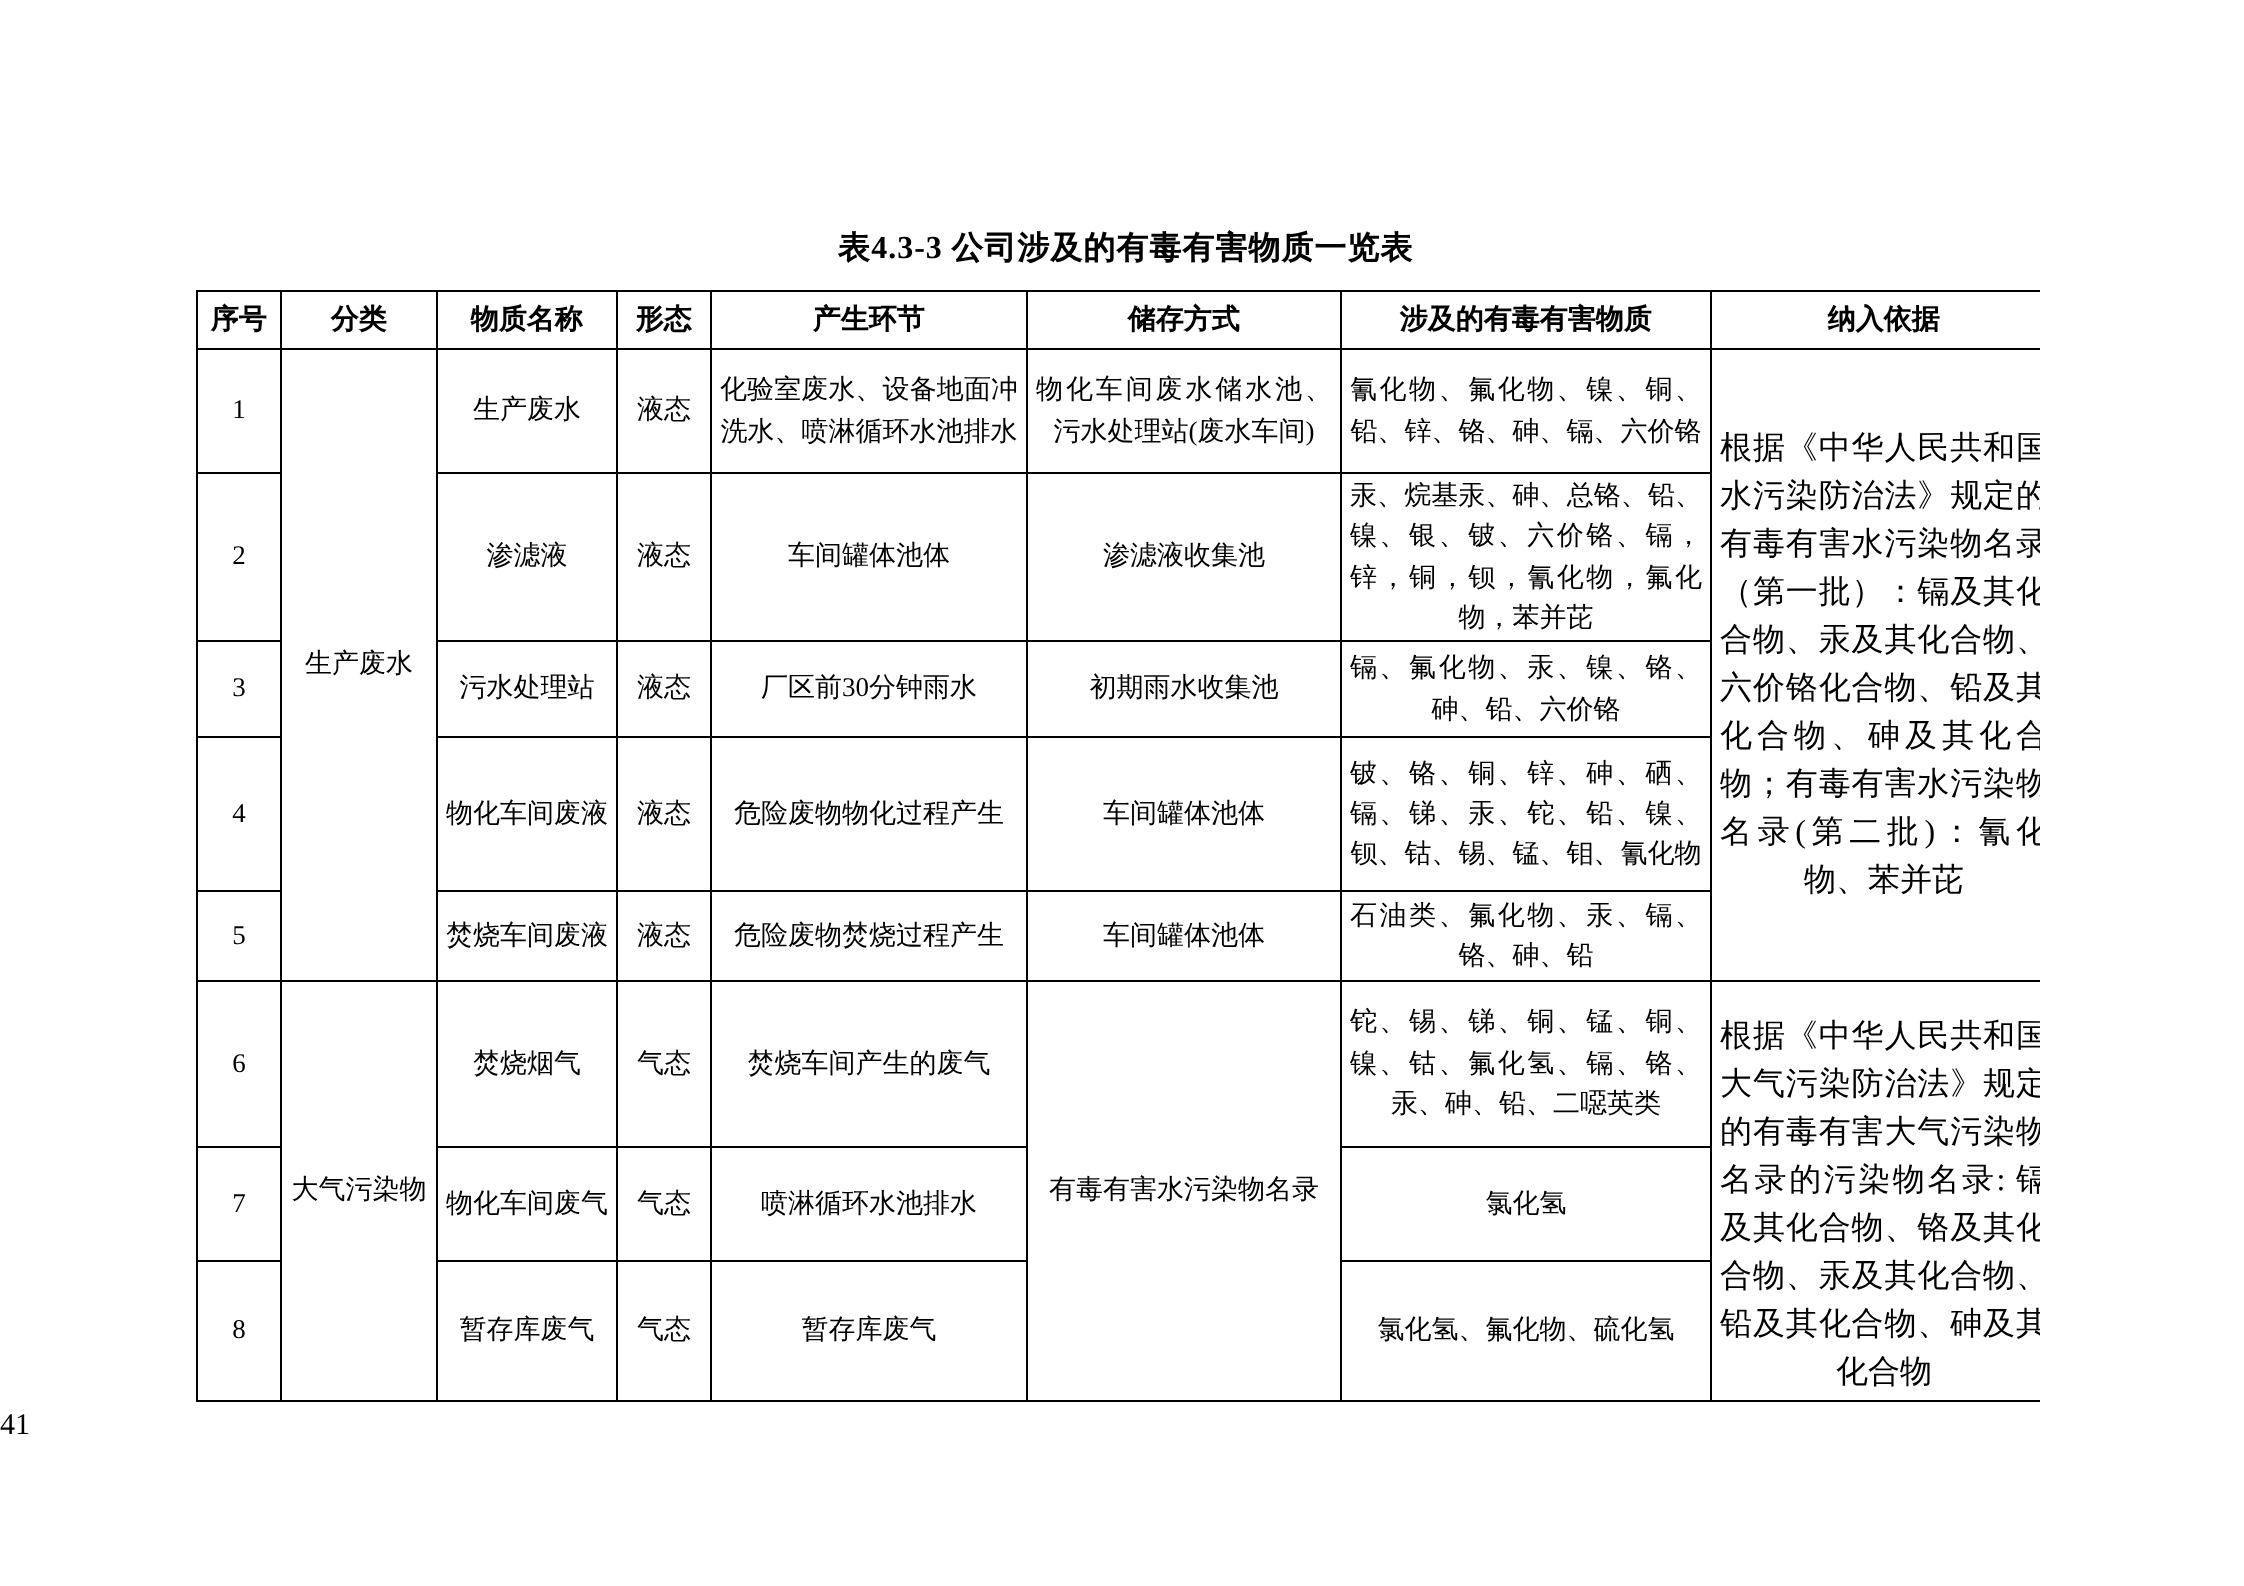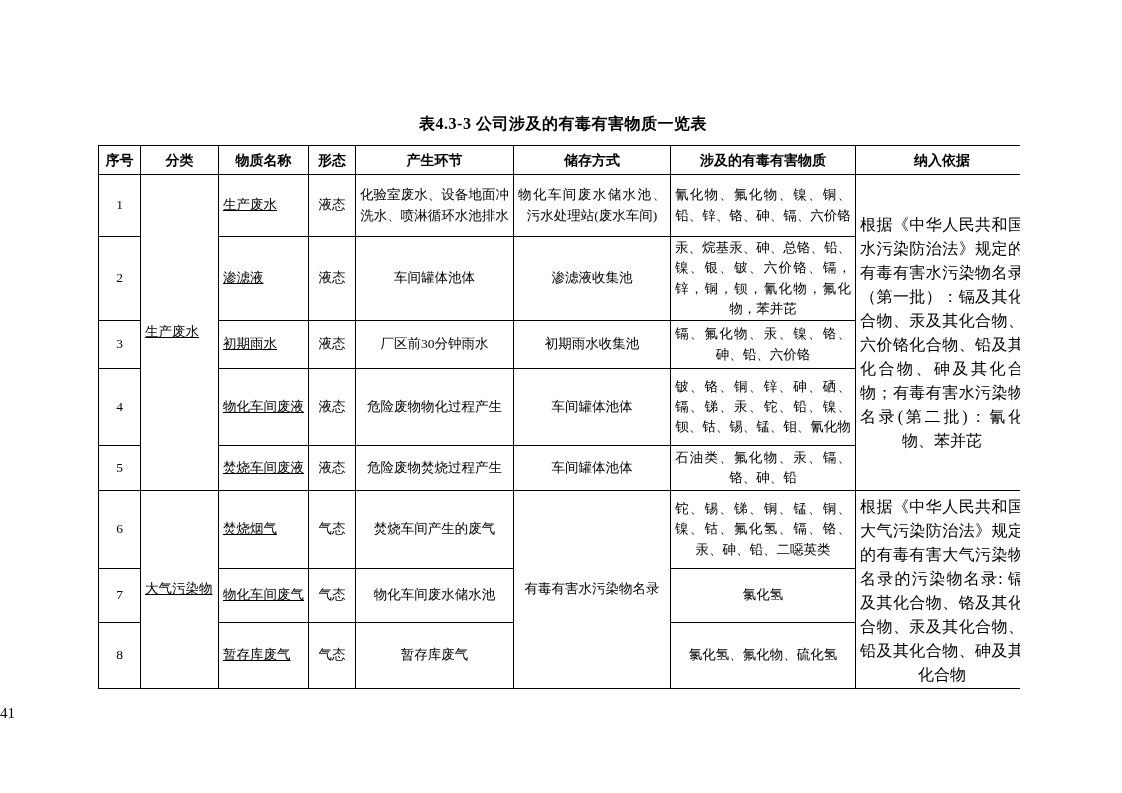--- a/index.html
+++ b/index.html
@@ -48,34 +48,33 @@
     text-align: center;
     height: 26px;
     margin-top: 32px;
   }
   td.center { text-align: center; }
   td.just {
     text-align: justify;
     text-align-last: center;
   }
   td.catcell {
-    text-align: left;
+    text-align: center;
     padding: 1px 9px;
-    text-decoration: underline;
   }
   td.basis {
     text-align: justify;
     text-align-last: center;
     font-size: 16px;
     line-height: 1.55;
     padding: 1px 3px;
     vertical-align: top;
     padding-top: 8px;
   }
-  td.basis.air { vertical-align: top; padding-top: 4px; }
+  td.basis.air { vertical-align: top; padding-top: 16px; }
   tr.r1 { height: 62px; }
   tr.r2 { height: 83px; }
   tr.r3 { height: 48px; }
   tr.r4 { height: 77px; }
   tr.r5 { height: 45px; }
   tr.r6 { height: 65px; }
   tr.r7 { height: 45px; }
   tr.r8 { height: 55px; }
   .page-num {
     position: absolute;
@@ -130,21 +129,21 @@
       <tr class="r2">
         <td class="center">2</td>
         <td class="catcell">渗滤液</td>
         <td class="center">液态</td>
         <td class="just">车间罐体池体</td>
         <td class="just">渗滤液收集池</td>
         <td class="just">汞、烷基汞、砷、总铬、铅、镍、银、铍、六价铬、镉，锌，铜，钡，氰化物，氟化物，苯并芘</td>
       </tr>
       <tr class="r3">
         <td class="center">3</td>
-        <td class="catcell">初期雨水</td>
+        <td class="catcell">污水处理站</td>
         <td class="center">液态</td>
         <td class="just">厂区前30分钟雨水</td>
         <td class="just">初期雨水收集池</td>
         <td class="just">镉、氟化物、汞、镍、铬、砷、铅、六价铬</td>
       </tr>
       <tr class="r4">
         <td class="center">4</td>
         <td class="catcell">物化车间废液</td>
         <td class="center">液态</td>
         <td class="just">危险废物物化过程产生</td>
@@ -166,21 +165,21 @@
         <td class="center">气态</td>
         <td class="just">焚烧车间产生的废气</td>
         <td class="center" rowspan="3">有毒有害水污染物名录</td>
         <td class="just">铊、锡、锑、铜、锰、铜、镍、钴、氟化氢、镉、铬、汞、砷、铅、二噁英类</td>
         <td class="basis air" rowspan="3">根据《中华人民共和国大气污染防治法》规定的有毒有害大气污染物名录的污染物名录: 镉及其化合物、铬及其化合物、汞及其化合物、铅及其化合物、砷及其化合物</td>
       </tr>
       <tr class="r7">
         <td class="center">7</td>
         <td class="catcell">物化车间废气</td>
         <td class="center">气态</td>
-        <td class="just">物化车间废水储水池</td>
+        <td class="just">喷淋循环水池排水</td>
         <td class="just">氯化氢</td>
       </tr>
       <tr class="r8">
         <td class="center">8</td>
         <td class="catcell">暂存库废气</td>
         <td class="center">气态</td>
         <td class="just">暂存库废气</td>
         <td class="just">氯化氢、氟化物、硫化氢</td>
       </tr>
     </tbody>

